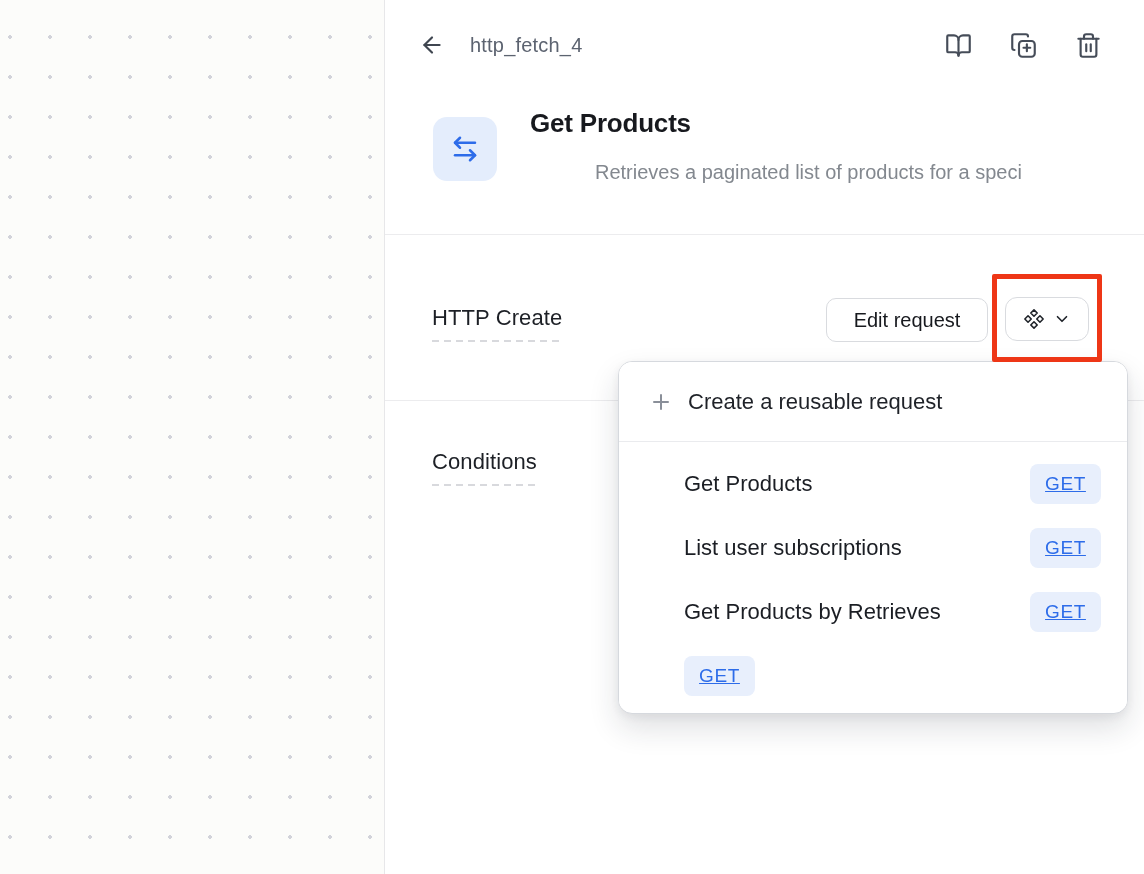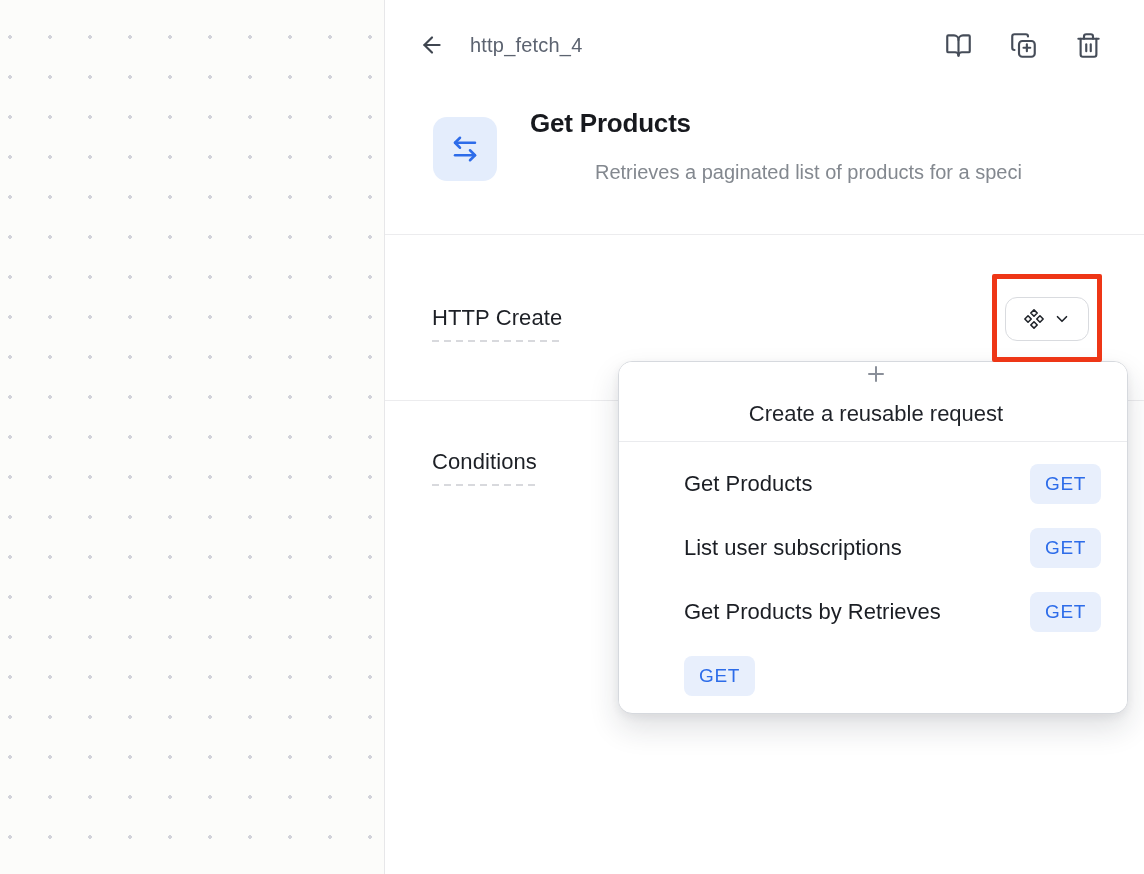--- a/index.html
+++ b/index.html
@@ -84,34 +84,34 @@
     position: absolute; left: 233px; top: 361px; width: 510px; height: 353px;
     background: #ffffff; border: 1px solid #d6d9de; border-radius: 14px;
     box-shadow: 0 14px 30px rgba(30, 35, 48, 0.14), 0 3px 8px rgba(30, 35, 48, 0.06);
     z-index: 40; overflow: hidden;
   }
   .dd-create {
     height: 80px; display: flex; align-items: center; gap: 15px;
     padding: 0 24px 0 30px; cursor: pointer;
     border-bottom: 1px solid #eaebee;
     font-size: 22px; color: #1f2228; background: #ffffff; width: 100%;
-    font-family: inherit; border-left: none; border-right: none; border-top: none; text-align: left; flex-direction: column;
+    font-family: inherit; border-left: none; border-right: none; border-top: none; text-align: left;
   }
   .dd-list { padding-top: 10px; }
   .dd-item {
     height: 64px; display: flex; align-items: center; justify-content: space-between;
     padding: 0 26px 0 65px; cursor: pointer; background: #ffffff; width: 100%;
     border: none; font-family: inherit; text-align: left;
   }
   .dd-item-label { font-size: 22px; color: #1b1e24; }
   .method-badge {
     min-width: 71px; height: 40px; border-radius: 8px;
     background: var(--badge-bg, #e8effc); color: var(--accent, #2d6ce9);
     font-size: 19px; font-weight: 500; letter-spacing: 0.6px;
-    display: flex; align-items: center; justify-content: center;
+    display: flex; align-items: center; justify-content: center; text-decoration: underline;
   }
 </style>
 </head>
 <body>
 
 <div class="app">
 
   <div class="canvas"></div>
 
   <div class="panel">
@@ -169,20 +169,21 @@
       </span>
     </div>
     <div class="node-title">Get Products</div>
     <div class="node-desc">Retrieves a paginated list of products for a speci</div>
 
     <div class="divider divider-1"></div>
 
     <div class="http-label">
       <span class="dashed-label">HTTP Create</span>
     </div>
+    <button class="edit-request-btn">Edit request</button>
     <button class="reusable-btn">
       <span>
         <svg width="22" height="22" viewBox="0 0 24 24" fill="none" stroke="#1f2329" stroke-width="1.7" stroke-linecap="round" stroke-linejoin="round">
             <path d="M5.5 8.5 9 12l-3.5 3.5L2 12l3.5-3.5Z"></path>
             <path d="m12 2 3.5 3.5L12 9 8.5 5.5 12 2Z"></path>
             <path d="M18.5 8.5 22 12l-3.5 3.5L15 12l3.5-3.5Z"></path>
             <path d="m12 15 3.5 3.5L12 22l-3.5-3.5L12 15Z"></path>
           </svg>
       </span>
       <span>

